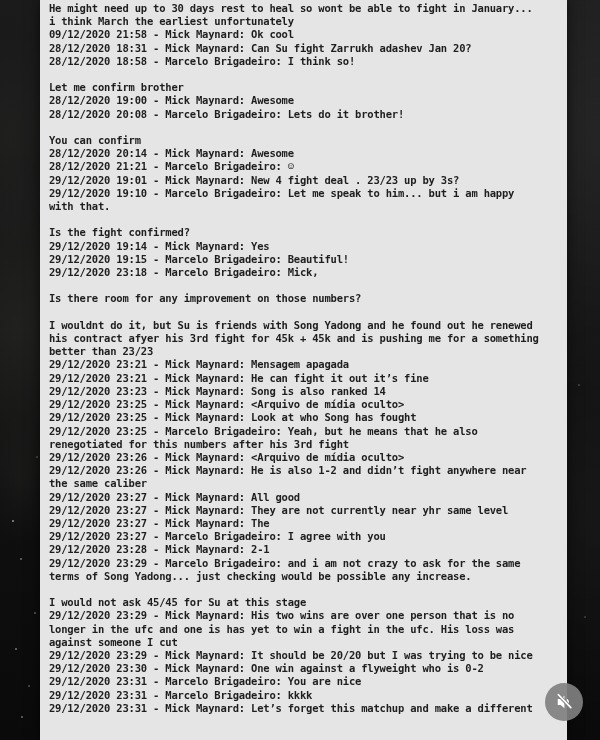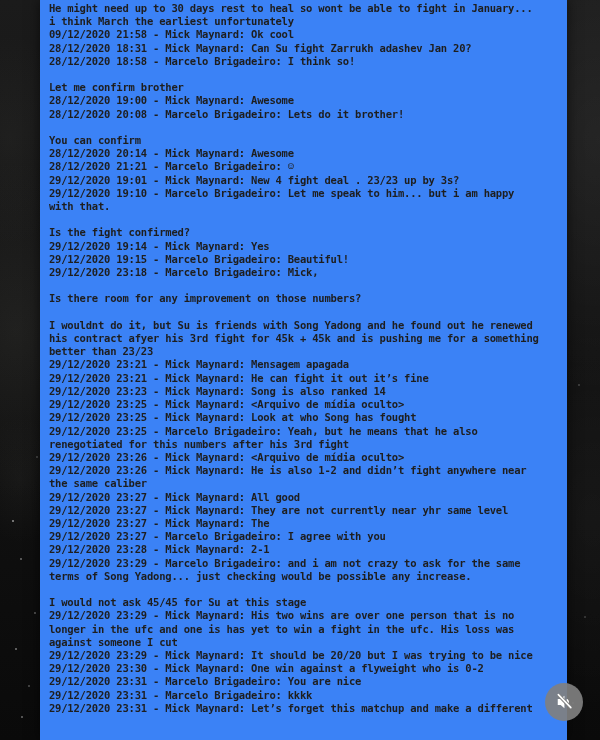--- a/index.html
+++ b/index.html
@@ -46,21 +46,21 @@
       566px -136px 0 rgba(255,255,255,0.22),
       572px 96px 0 rgba(255,255,255,0.20),
       560px 182px 0 rgba(255,255,255,0.25);
   }
   .paper {
     position: absolute;
     left: 40px;
     top: 0;
     width: 527px;
     height: 740px;
-    background: #3b82f6;
+    background: #e5e5e5;
     box-shadow: 0 0 12px rgba(0,0,0,0.6);
   }
   .chat-text {
     margin: 0;
     padding: 2px 0 0 9px;
     font-family: "DejaVu Sans Mono", "Liberation Mono", monospace;
     font-size: 10.5px;
     line-height: 13.2px;
     font-weight: 600;
     color: #1e1e1e;

